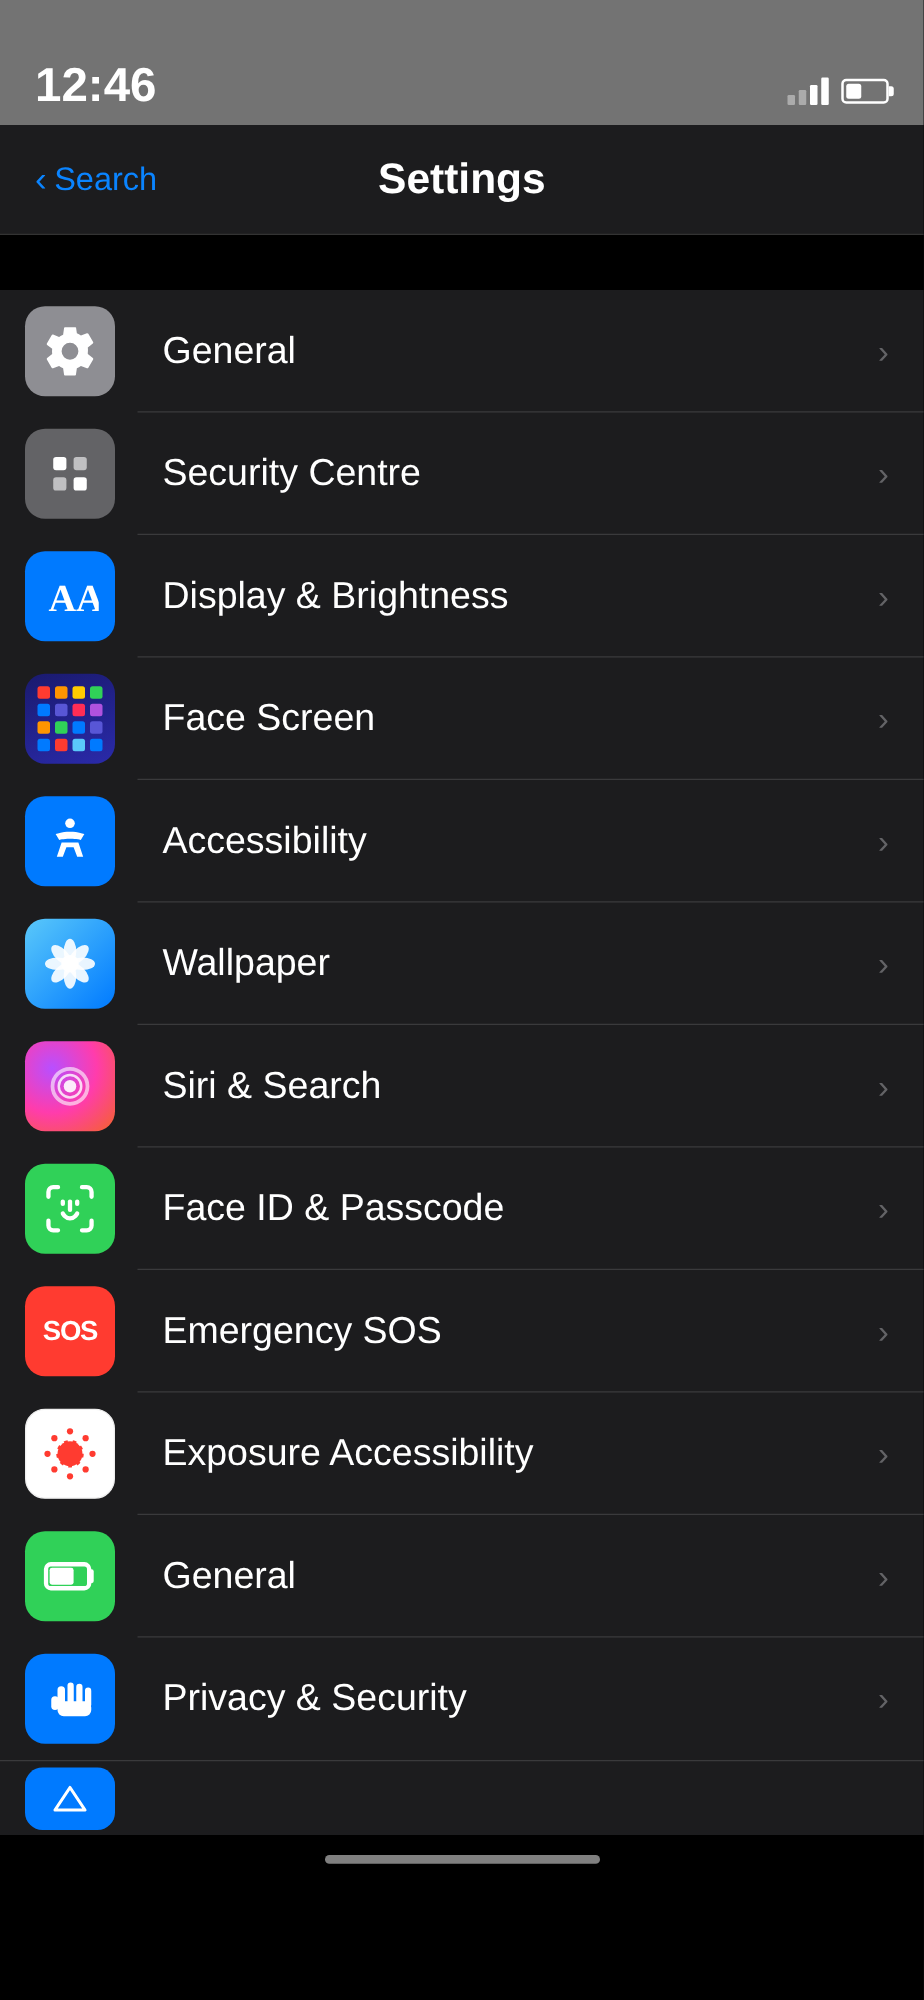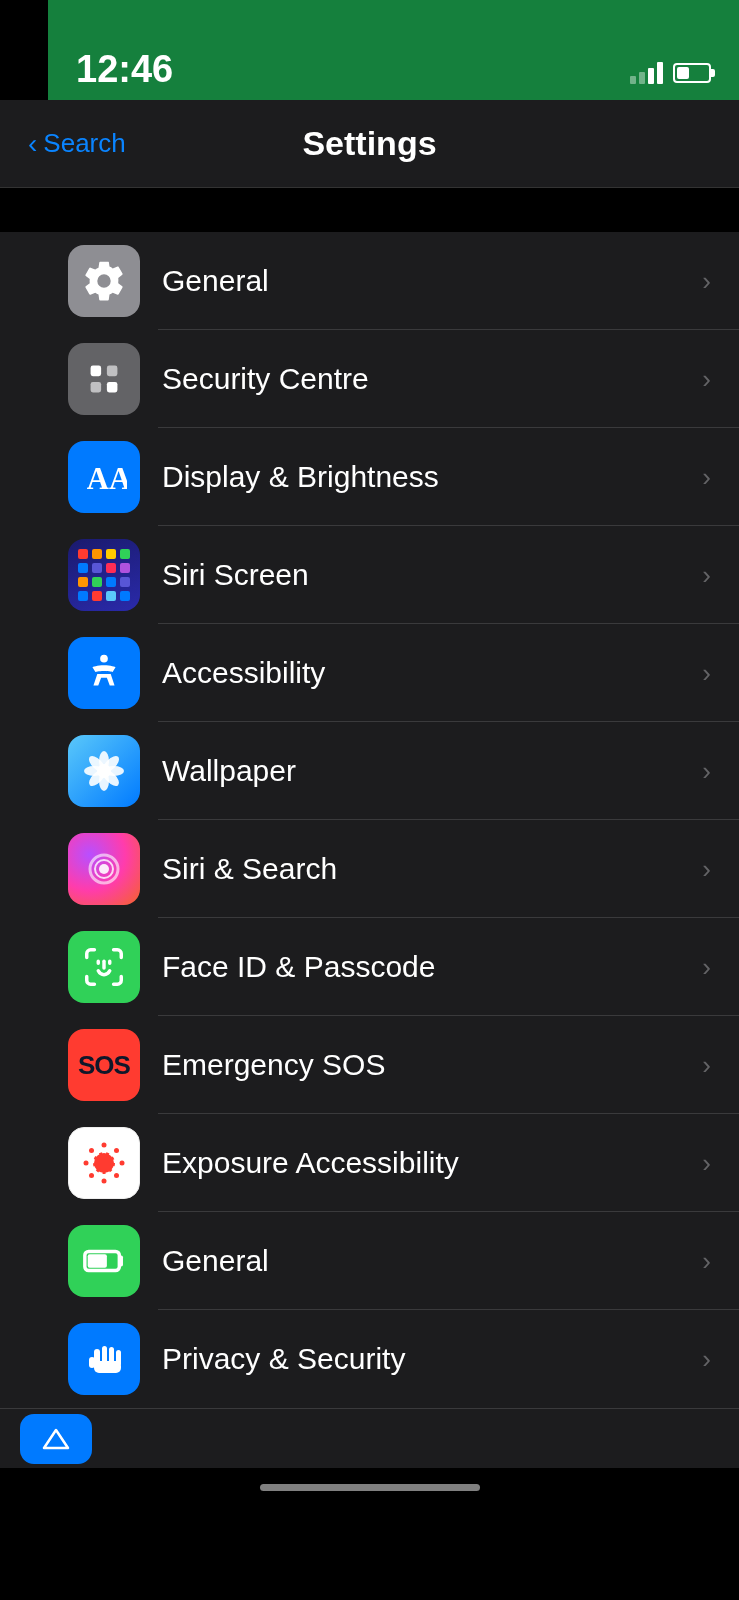--- a/index.html
+++ b/index.html
@@ -8,27 +8,26 @@
       width: 739px;
       min-height: 1600px;
       background: #000;
       font-family: -apple-system, 'SF Pro Display', 'Helvetica Neue', sans-serif;
       color: #fff;
       overflow-x: hidden;
     }
 
     
     .status-bar {
-      background: #15803d;
+      background: #737373;
       height: 100px;
       display: flex;
       align-items: flex-end;
       padding: 0 28px 12px;
       position: relative;
-      margin-left: 48px;
     }
     .status-time {
       font-size: 38px;
       font-weight: 600;
       color: #fff;
       line-height: 1;
     }
     .status-icons {
       position: absolute;
       right: 28px;
@@ -109,21 +108,20 @@
 
     
     .separator-row {
       background: #000;
       height: 44px;
     }
 
     
     .settings-list {
       background: #1c1c1e;
-      padding-left: 48px;
     }
 
     .settings-item {
       display: flex;
       align-items: center;
       padding: 0 28px 0 20px;
       height: 98px;
       position: relative;
       cursor: pointer;
     }
@@ -141,21 +139,21 @@
     }
 
     .icon-wrap {
       width: 72px;
       height: 72px;
       border-radius: 16px;
       display: flex;
       align-items: center;
       justify-content: center;
       flex-shrink: 0;
-      margin-right: 22px;
+      margin-right: 38px;
       overflow: hidden;
       position: relative;
     }
 
     .item-label {
       flex: 1;
       font-size: 30px;
       color: #fff;
       font-weight: 400;
     }
@@ -319,21 +317,21 @@
           <div class="hs-dot" style="background: rgb(255, 149, 0);"></div>
           <div class="hs-dot" style="background: rgb(48, 209, 88);"></div>
           <div class="hs-dot" style="background: rgb(0, 122, 255);"></div>
           <div class="hs-dot" style="background: rgb(88, 86, 214);"></div>
           <div class="hs-dot" style="background: rgb(0, 122, 255);"></div>
           <div class="hs-dot" style="background: rgb(255, 59, 48);"></div>
           <div class="hs-dot" style="background: rgb(90, 200, 250);"></div>
           <div class="hs-dot" style="background: rgb(0, 122, 255);"></div>
         </div>
     </div>
-    <span class="item-label">Siri Screen</span>
+    <span class="item-label">Face Screen</span>
     <span class="item-chevron">›</span>
   </div>
 
   <div class="settings-item">
     <div class="icon-wrap icon-accessibility">
       <svg class="icon-svg" viewBox="0 0 24 24">
         <circle cx="12" cy="4.5" r="2" fill="white"></circle>
         <path d="M12 8c-3.5 0-6 1-6 1l1.5 2.5s1.5-.5 4.5-.5 4.5.5 4.5.5L18 9s-2.5-1-6-1z" fill="white"></path>
         <path d="M8.5 12.5l-2 6h2.5l1.5-4h3l1.5 4h2.5l-2-6" fill="white"></path>
       </svg>
@@ -381,21 +379,21 @@
         <path d="M9 9v1M15 9v1M9 14s1 2 3 2 3-2 3-2" stroke="white" stroke-width="1.8" fill="none" stroke-linecap="round"></path>
         <path d="M12 9v3.5" stroke="white" stroke-width="1.8" fill="none" stroke-linecap="round"></path>
       </svg>
     </div>
     <span class="item-label">Face ID &amp; Passcode</span>
     <span class="item-chevron">›</span>
   </div>
 
   <div class="settings-item">
     <div class="icon-wrap icon-sos">
-      <span style="color:#0f172a;font-size:26px;font-weight:800;letter-spacing:-1px;">SOS</span>
+      <span style="color:#ffffff;font-size:22px;font-weight:800;letter-spacing:-1px;">SOS</span>
     </div>
     <span class="item-label">Emergency SOS</span>
     <span class="item-chevron">›</span>
   </div>
 
   <div class="settings-item">
     <div class="icon-wrap" style="background:#fff; border: 1px solid #eee;">
       <svg width="52" height="52" viewBox="0 0 52 52">
         <circle cx="26" cy="26" r="10" fill="#ff3b30"></circle>
         <circle cx="26" cy="26" r="10" fill="none" stroke="#ff3b30" stroke-width="2" stroke-dasharray="3 4"></circle>

